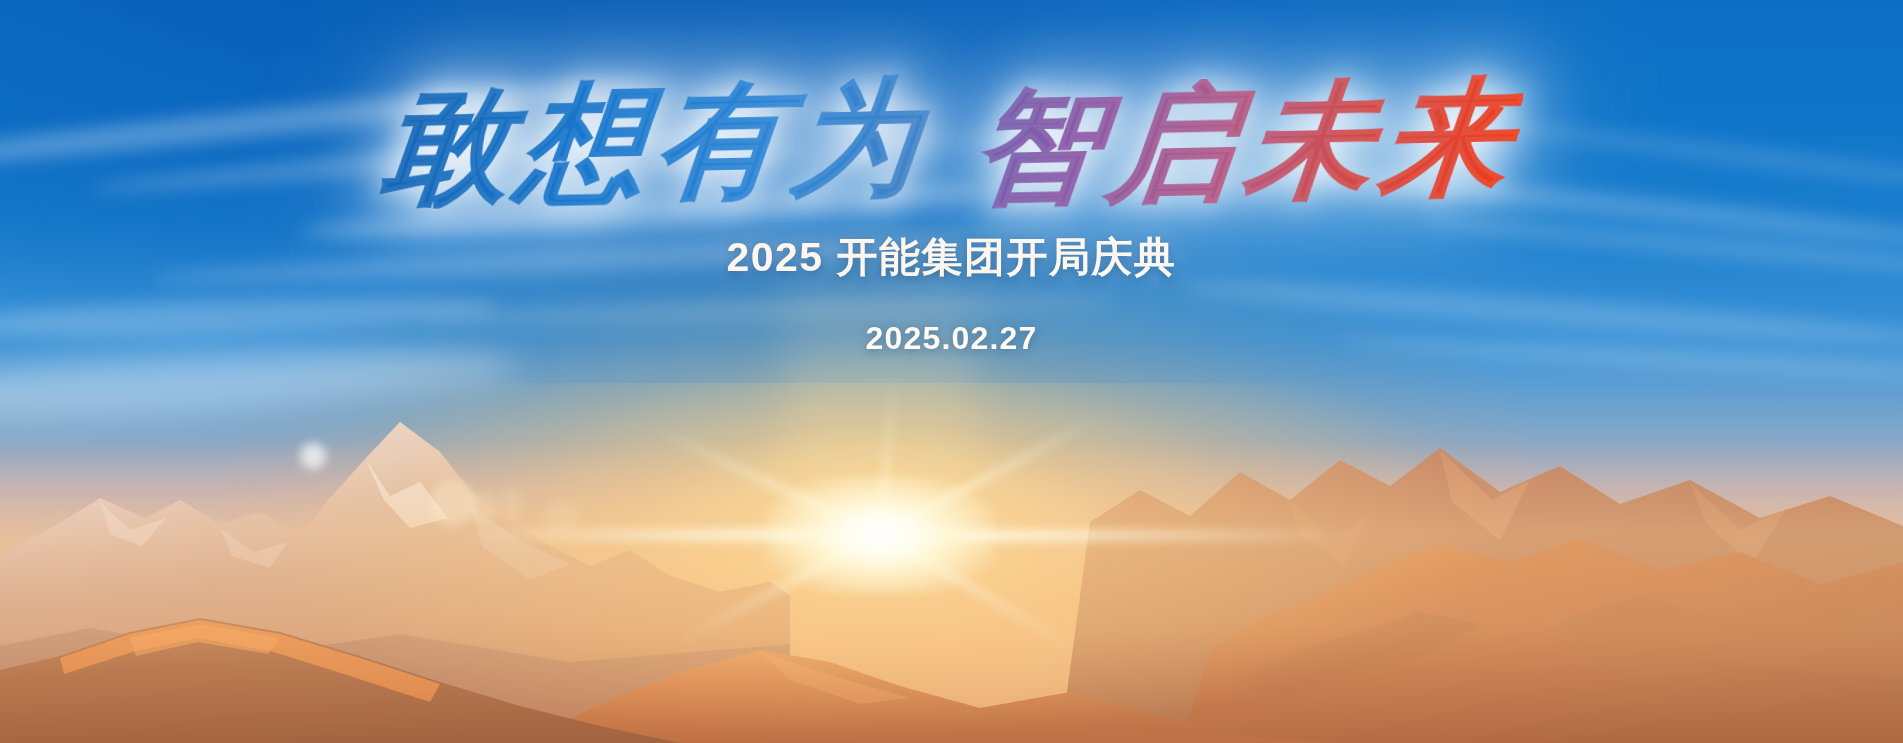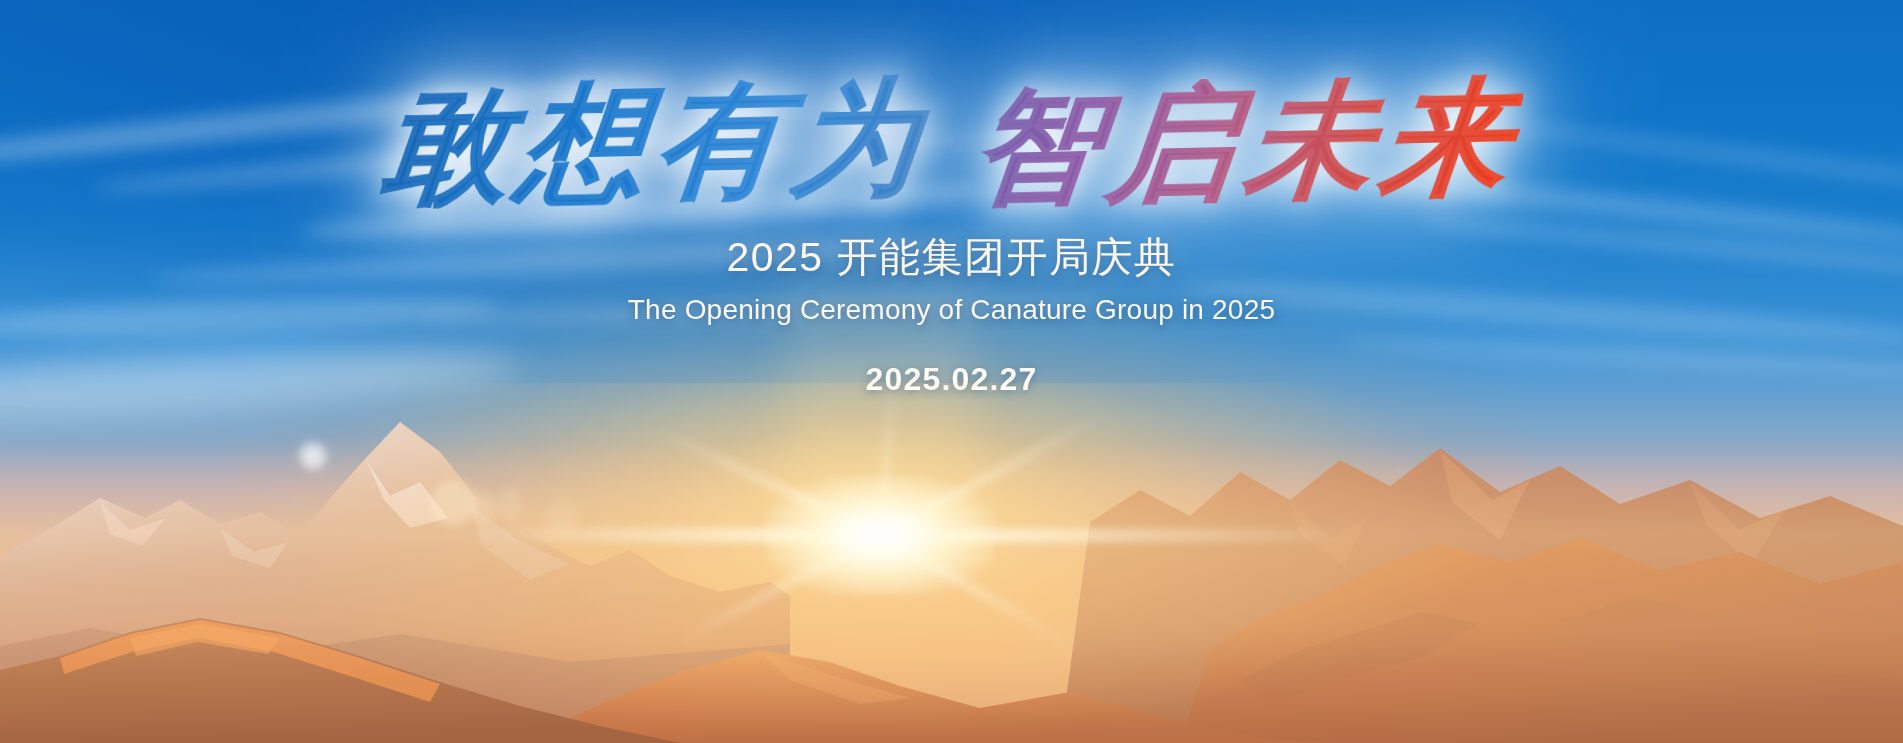--- a/index.html
+++ b/index.html
@@ -205,21 +205,21 @@
   .phrase-b {
     background:linear-gradient(100deg, #6f5fb0 0%, #8d5aa6 22%, #b05a88 46%, #d14a48 70%, #ef3a18 100%);
     -webkit-background-clip:text; background-clip:text;
     color:transparent;
     transform:skewX(-7deg) rotate(-1.2deg);
   }
 
   .subtitle-cn {
     margin-top:26px;
     font-size:41px;
-    font-weight:400;
+    font-weight:700;
     color:#fdf6ee;
     letter-spacing:1.5px;
     text-shadow:0 2px 10px rgba(20,60,110,.55), 0 0 26px rgba(255,255,255,.25);
     pointer-events:auto;
   }
   .subtitle-en {
     margin-top:9px;
     font-size:28px;
     font-weight:400;
     color:#fdf7f0;
@@ -391,19 +391,18 @@
   <div class="content">
 
     <div class="calligraphy">
       <span class="calli-phrase phrase-a">敢想有为</span>
       <span class="phrase-gap"></span>
       <span class="calli-phrase phrase-b">智启未来</span>
     </div>
 
     <div class="subtitle-cn">2025 开能集团开局庆典</div>
 
-    <div class="subtitle-en">The Opening Ceremony of Canature Group in 2025</div>
 
     <div class="date-line">2025.02.27</div>
 
   </div>
 
 </div>
 
 </body></html>

